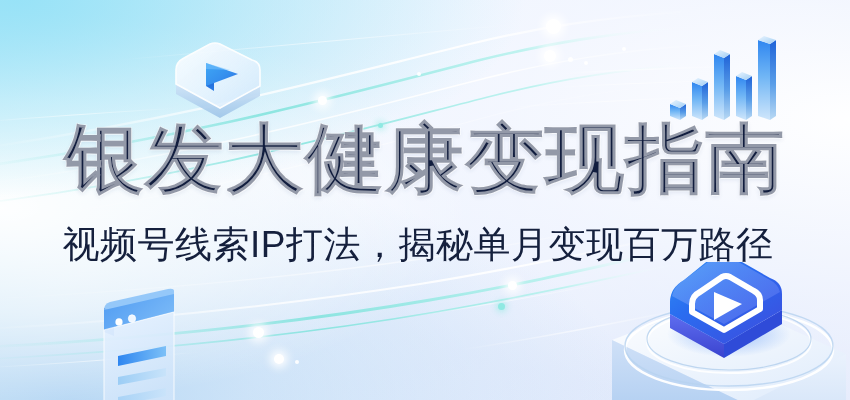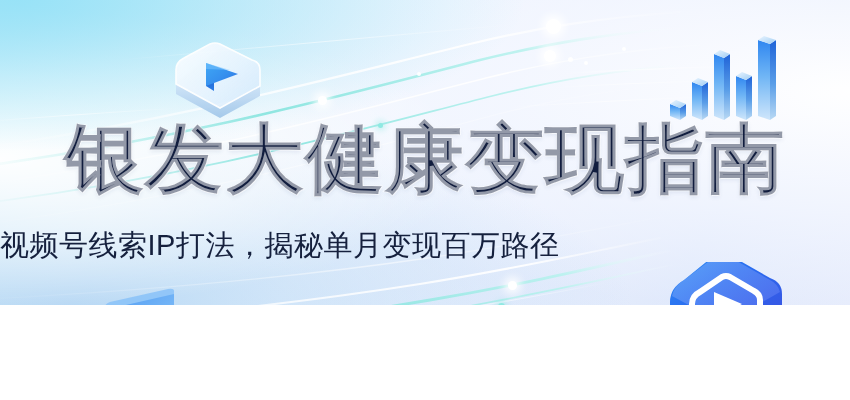--- a/index.html
+++ b/index.html
@@ -1,20 +1,20 @@
 <!DOCTYPE html>
 <html><head>
 <meta charset="utf-8">
 <style>
   html,body{margin:0;padding:0;background:#fff;}
   body{font-family:"Liberation Sans","DejaVu Sans",sans-serif;}
 
   .banner{
     position:relative;
-    width:850px;height:305px;
+    width:850px;height:400px;
     overflow:hidden;
     background:
       radial-gradient(115% 95% at 2% 0%,   rgba(150,226,247,0.95) 0%, rgba(150,226,247,0.45) 26%, rgba(150,226,247,0) 52%),
       radial-gradient(80% 70% at 0% 52%,   rgba(255,255,255,0.98) 0%, rgba(255,255,255,0.55) 38%, rgba(255,255,255,0) 70%),
       radial-gradient(95% 85% at 8% 100%,  rgba(176,211,243,0.85) 0%, rgba(176,211,243,0.35) 40%, rgba(176,211,243,0) 70%),
       radial-gradient(120% 110% at 100% 30%, rgba(255,255,255,0.98) 0%, rgba(244,247,255,0.8) 35%, rgba(230,236,252,0.35) 65%, rgba(222,230,250,0) 88%),
       linear-gradient(120deg,#bfe9f8 0%, #e9f7fb 22%, #f4f9ff 44%, #eaf0fd 64%, #dee8fb 82%, #e6ecfc 100%);
   }
 
   
@@ -59,22 +59,22 @@
     white-space:nowrap;
     -webkit-text-stroke:1.2px rgba(255,255,255,0.55);
     text-shadow:
       0 0 1px rgba(255,255,255,0.8),
       1px 1px 0 rgba(255,255,255,0.35),
       0 2px 4px rgba(40,70,130,0.10);
     transform:scaleX(1.04);
   }
   .subtitle{
     position:absolute;left:0;right:14px;top:226px;
-    text-align:left;
-    font-size:29px;
+    text-align:center;
+    font-size:37px;
     line-height:38px;
     font-weight:400;
     letter-spacing:0.5px;
     color:#15203d;
     white-space:nowrap;
   }
 </style>
 </head>
 <body>
 

